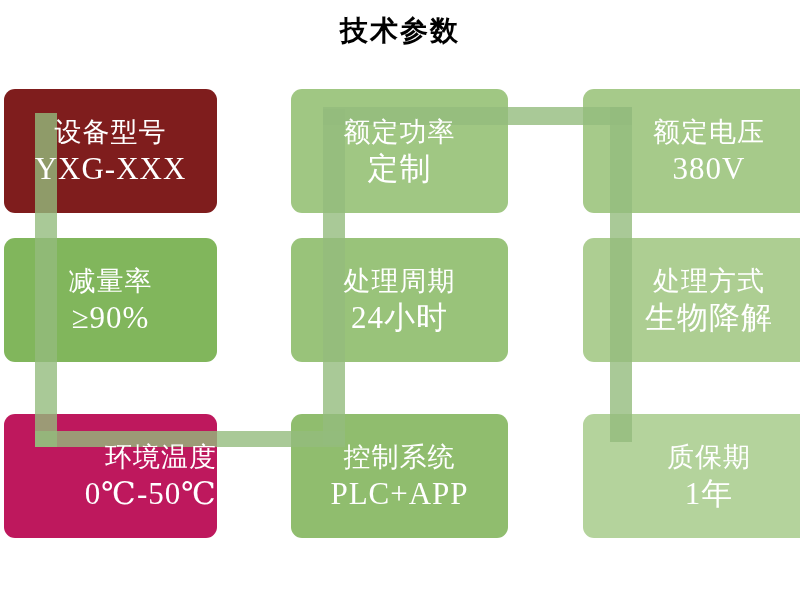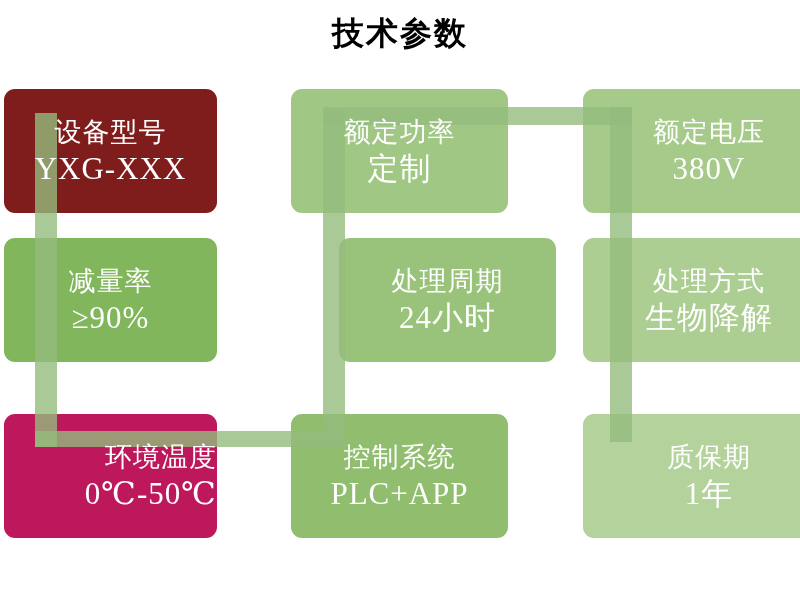--- a/index.html
+++ b/index.html
@@ -3,21 +3,21 @@
 <meta charset="utf-8">
 <style>
   html,body{margin:0;padding:0;background:#ffffff;}
   .slide{
     position:relative;width:800px;height:600px;background:#ffffff;overflow:hidden;
     font-family:"Liberation Serif","DejaVu Serif",serif;
   }
   .slide-title{
     position:absolute;top:12px;left:0;width:100%;text-align:center;
     font-family:"Liberation Sans","DejaVu Sans",sans-serif;
-    font-weight:700;font-size:32px;color:#000000;letter-spacing:2px;
+    font-weight:700;font-size:28px;color:#000000;letter-spacing:2px;
   }
   .pbox{
     position:absolute;border-radius:11px;color:#ffffff;text-align:center;
     padding-top:24px;box-sizing:border-box;
   }
   .pbox .lbl{position:relative;z-index:2;font-size:27px;line-height:38px;letter-spacing:1px;}
   .pbox .val{position:relative;z-index:2;font-size:31px;line-height:36px;letter-spacing:1px;}
   
   .c0{left:4px;width:213px;}
   .c1{left:291px;width:217px;}
@@ -51,21 +51,21 @@
   </div>
   <div class="pbox c2 r0" style="background-color: rgb(166, 202, 138);">
     <div class="lbl">额定电压</div>
     <div class="val">380V</div>
   </div>
 
   <div class="pbox c0 r1" style="background-color: rgb(129, 182, 92);">
     <div class="lbl">减量率</div>
     <div class="val">≥90%</div>
   </div>
-  <div class="pbox c1 r1" style="background-color: rgb(153, 195, 122); margin-left: 48px;">
+  <div class="pbox c1 r1" style="background-color: rgb(153, 195, 122);">
     <div class="lbl">处理周期</div>
     <div class="val">24小时</div>
   </div>
   <div class="pbox c2 r1" style="background-color: rgb(173, 206, 146);">
     <div class="lbl">处理方式</div>
     <div class="val">生物降解</div>
   </div>
 
   <div class="pbox c0 r2" style="background-color: #be185d; text-align: right;">
     <div class="lbl">环境温度</div>

